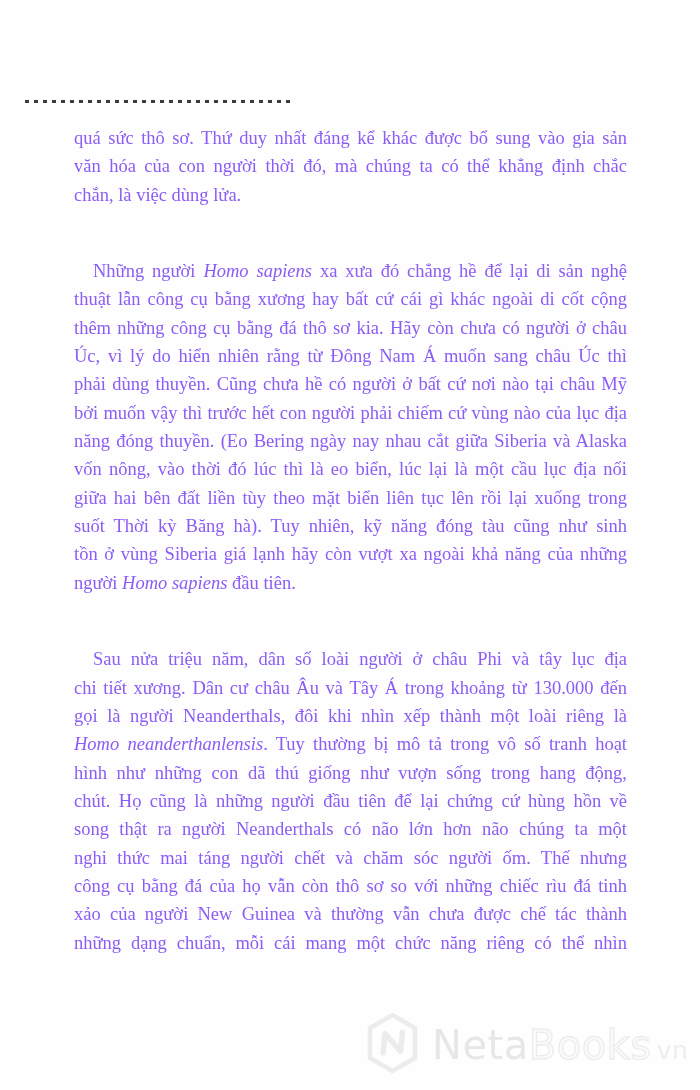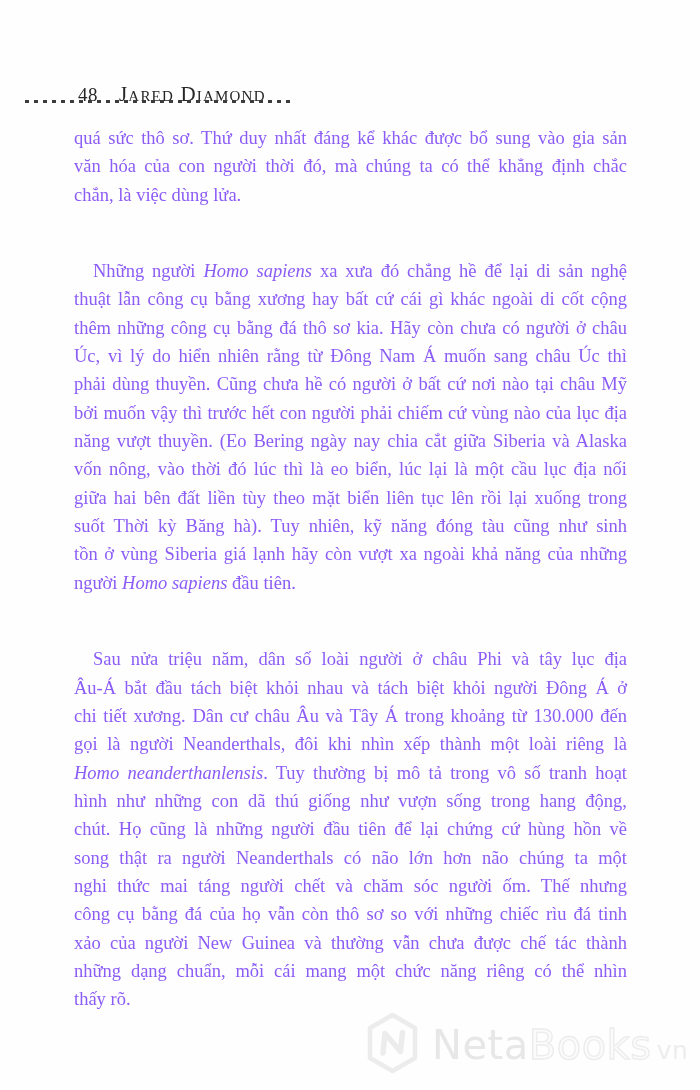--- a/index.html
+++ b/index.html
@@ -85,60 +85,55 @@
     font-size: 25px;
     margin-left: 5px;
     font-weight: 500;
   }
 </style>
 </head>
 <body>
 
 <div class="page">
 
-  <header class="page-header">
-    <span class="page-number">48</span><span class="author">Jared Diamond</span>
-  </header>
 
   <div class="dotted-rule"></div>
 
   <main class="body-text" id="body-text">
       <div class="para">
         <div class="line">quá sức thô sơ. Thứ duy nhất đáng kể khác được bổ sung vào gia sản</div>
         <div class="line">văn hóa của con người thời đó, mà chúng ta có thể khẳng định chắc</div>
         <div class="line last">chắn, là việc dùng lửa.</div>
       </div>
       <div class="para">
         <div class="line first">Những người <em>Homo sapiens</em> xa xưa đó chẳng hề để lại di sản nghệ</div>
         <div class="line">thuật lẫn công cụ bằng xương hay bất cứ cái gì khác ngoài di cốt cộng</div>
         <div class="line">thêm những công cụ bằng đá thô sơ kia. Hãy còn chưa có người ở châu</div>
         <div class="line">Úc, vì lý do hiển nhiên rằng từ Đông Nam Á muốn sang châu Úc thì</div>
         <div class="line">phải dùng thuyền. Cũng chưa hề có người ở bất cứ nơi nào tại châu Mỹ</div>
         <div class="line">bởi muốn vậy thì trước hết con người phải chiếm cứ vùng nào của lục địa</div>
-        <div class="line">năng vượt thuyền. (Eo Bering ngày nay chia cắt giữa Siberia và Alaska</div>
+        <div class="line">năng đóng thuyền. (Eo Bering ngày nay nhau cắt giữa Siberia và Alaska</div>
         <div class="line">vốn nông, vào thời đó lúc thì là eo biển, lúc lại là một cầu lục địa nối</div>
         <div class="line">giữa hai bên đất liền tùy theo mặt biển liên tục lên rồi lại xuống trong</div>
         <div class="line">suốt Thời kỳ Băng hà). Tuy nhiên, kỹ năng đóng tàu cũng như sinh</div>
         <div class="line">tồn ở vùng Siberia giá lạnh hãy còn vượt xa ngoài khả năng của những</div>
         <div class="line last">người <em>Homo sapiens</em> đầu tiên.</div>
       </div>
       <div class="para">
         <div class="line first">Sau nửa triệu năm, dân số loài người ở châu Phi và tây lục địa</div>
-        <div class="line">Âu-Á bắt đầu tách biệt khỏi nhau và tách biệt khỏi người Đông Á ở</div>
         <div class="line">chi tiết xương. Dân cư châu Âu và Tây Á trong khoảng từ 130.000 đến</div>
         <div class="line">gọi là người Neanderthals, đôi khi nhìn xếp thành một loài riêng là</div>
         <div class="line"><em>Homo neanderthanlensis</em>. Tuy thường bị mô tả trong vô số tranh hoạt</div>
         <div class="line">hình như những con dã thú giống như vượn sống trong hang động,</div>
         <div class="line">chút. Họ cũng là những người đầu tiên để lại chứng cứ hùng hồn về</div>
         <div class="line">song thật ra người Neanderthals có não lớn hơn não chúng ta một</div>
         <div class="line">nghi thức mai táng người chết và chăm sóc người ốm. Thế nhưng</div>
         <div class="line">công cụ bằng đá của họ vẫn còn thô sơ so với những chiếc rìu đá tinh</div>
         <div class="line">xảo của người New Guinea và thường vẫn chưa được chế tác thành</div>
         <div class="line">những dạng chuẩn, mỗi cái mang một chức năng riêng có thể nhìn</div>
-        <div class="line last">thấy rõ.</div>
       </div>
     </main>
 
   <div class="watermark">
     <span class="wm-logo">
       <svg width="57" height="62" viewBox="0 0 57 62" aria-hidden="true">
         <path d="M28.5 3 L51 16 L51 46 L28.5 59 L6 46 L6 16 Z" fill="none" stroke="#ececec" stroke-width="4.5" stroke-linejoin="round"></path>
         <path d="M19 41 L21 21.5 L36.5 39.5 L38.5 20.5" fill="none" stroke="#ececec" stroke-width="5.5" stroke-linecap="round" stroke-linejoin="round"></path>
       </svg>
     </span>

